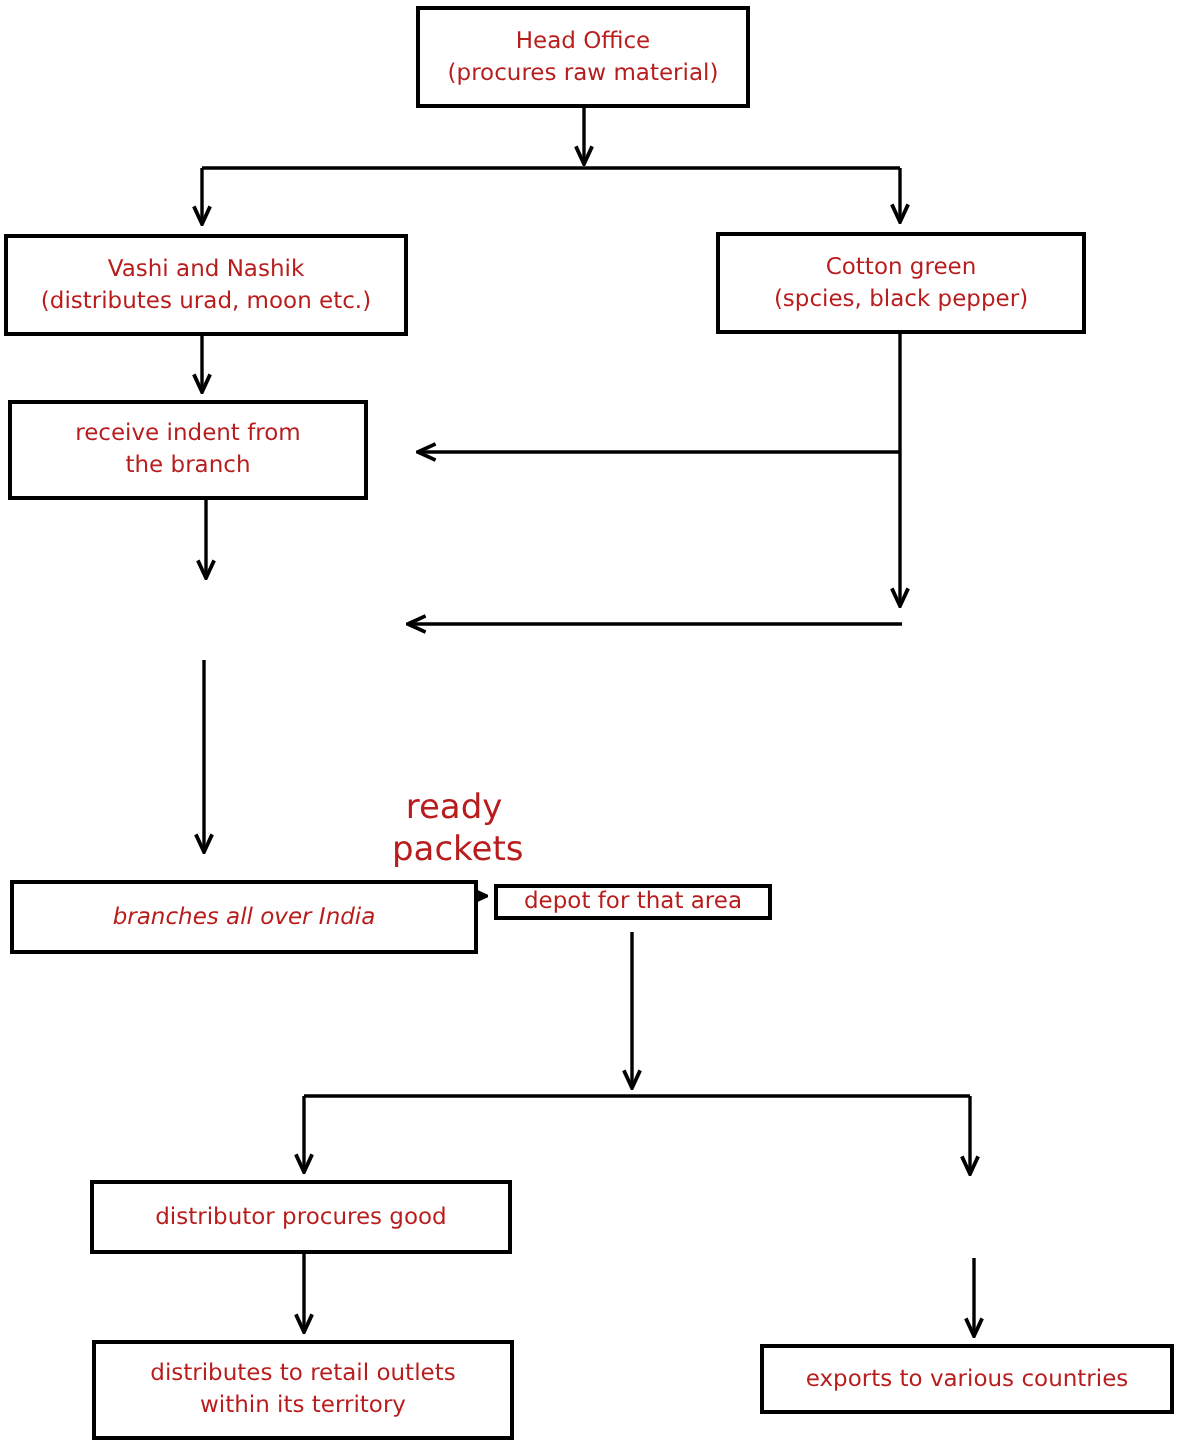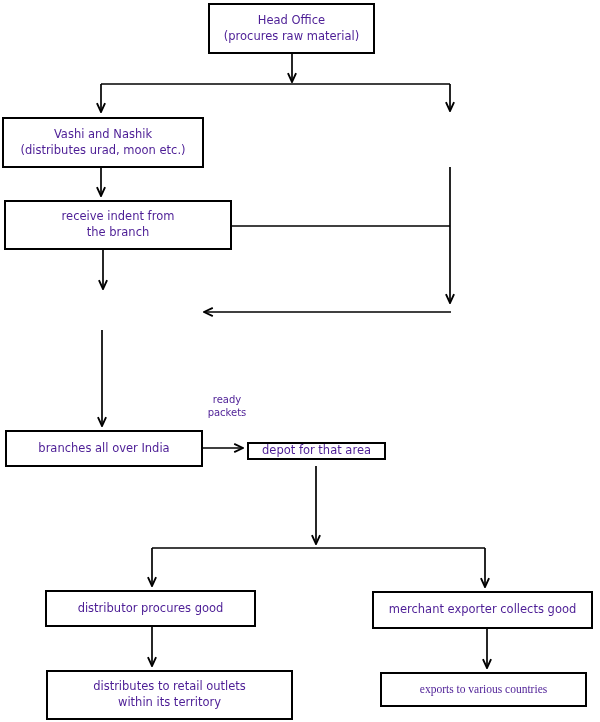--- a/index.html
+++ b/index.html
@@ -2,21 +2,21 @@
 <html><head>
 <meta charset="utf-8">
 <style>
   html, body { margin: 0; padding: 0; background: #ffffff; }
   .canvas {
     position: relative;
     width: 600px;
     height: 722px;
     background: #ffffff;
     font-family: "DejaVu Sans", "Liberation Sans", sans-serif;
-    color: #4c1d95;
+    color: #b91c1c;
     overflow: hidden;
   }
   .edges {
     position: absolute;
     left: 0; top: 0;
     width: 600px; height: 722px;
     pointer-events: none;
   }
   .node {
     position: absolute;
@@ -29,35 +29,35 @@
     text-align: center;
     white-space: pre-line;
     font-size: 11.5px;
     line-height: 1.35;
     padding: 2px 4px;
   }
   .flabel {
     position: absolute;
     white-space: pre-line;
     text-align: center;
-    font-size: 10px;
+    font-size: 17px;
     line-height: 1.25;
   }
   
   .n-head      { left:208px; top:3px;   width:167px; height:51px; }
   .n-vashi     { left:2px;   top:117px; width:202px; height:51px; }
   .n-cotton    { left:358px; top:116px; width:185px; height:51px; }
-  .n-receive   { left:4px;   top:200px; width:228px; height:50px; }
+  .n-receive   { left:4px;   top:200px; width:180px; height:50px; }
   .n-sendraw   { left:5px;   top:293px; width:195px; height:37px; }
-  .n-branches  { left:5px;   top:430px; width:198px; height:37px; }
+  .n-branches  { left:5px;   top:440px; width:234px; height:37px;font-style:italic; }
   .n-depot     { left:247px; top:442px; width:139px; height:18px; }
   .n-distrib   { left:45px;  top:590px; width:211px; height:37px; }
   .n-merchant  { left:372px; top:591px; width:221px; height:38px; }
-  .n-retail    { left:46px;  top:670px; width:247px; height:50px; }
-  .n-exports   { left:380px; top:672px; width:207px; height:35px;font-family:Liberation Serif, serif; }
+  .n-retail    { left:46px;  top:670px; width:211px; height:50px; }
+  .n-exports   { left:380px; top:672px; width:207px; height:35px; }
   .l-ready     { left:196px; top:394px; width:62px;  }
   .l-payment   { left:160px; top:553px; width:110px; }
 </style>
 </head>
 <body>
 
 <div class="canvas">
 
   <svg class="edges" width="600" height="722" viewBox="0 0 600 722" xmlns="http://www.w3.org/2000/svg">
     <defs>
@@ -92,32 +92,33 @@
       <path d="M487,629 L487,668" marker-end="url(#arr)"></path>
     </g>
   </svg>
 
   <div class="node n-head">Head Office
 (procures raw material)</div>
 
   <div class="node n-vashi">Vashi and Nashik
 (distributes urad, moon etc.)</div>
 
+  <div class="node n-cotton">Cotton green
+(spcies, black pepper)</div>
 
   <div class="node n-receive">receive indent from
 the branch</div>
 
 
   <div class="node n-branches">branches all over India</div>
 
   <div class="node n-depot">depot for that area</div>
 
   <div class="node n-distrib">distributor procures good</div>
 
-  <div class="node n-merchant">merchant exporter collects good</div>
 
   <div class="node n-retail">distributes to retail outlets
 within its territory</div>
 
   <div class="node n-exports">exports to various countries</div>
 
   <div class="flabel l-ready">ready
 packets</div>
 
 

